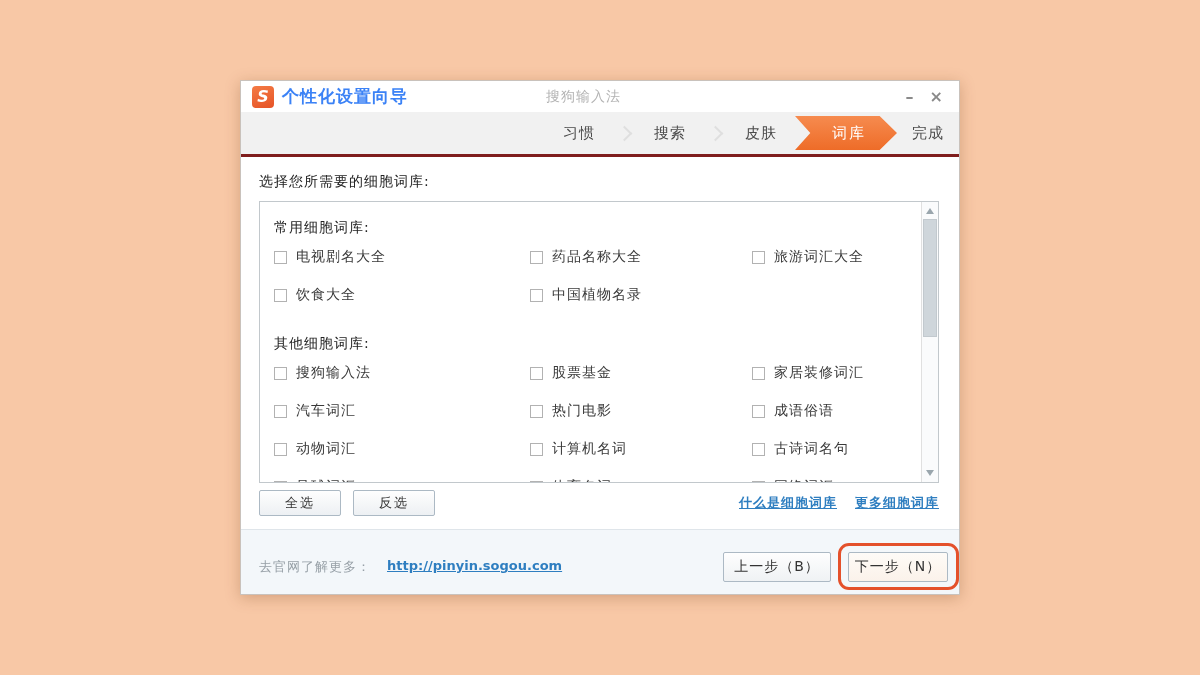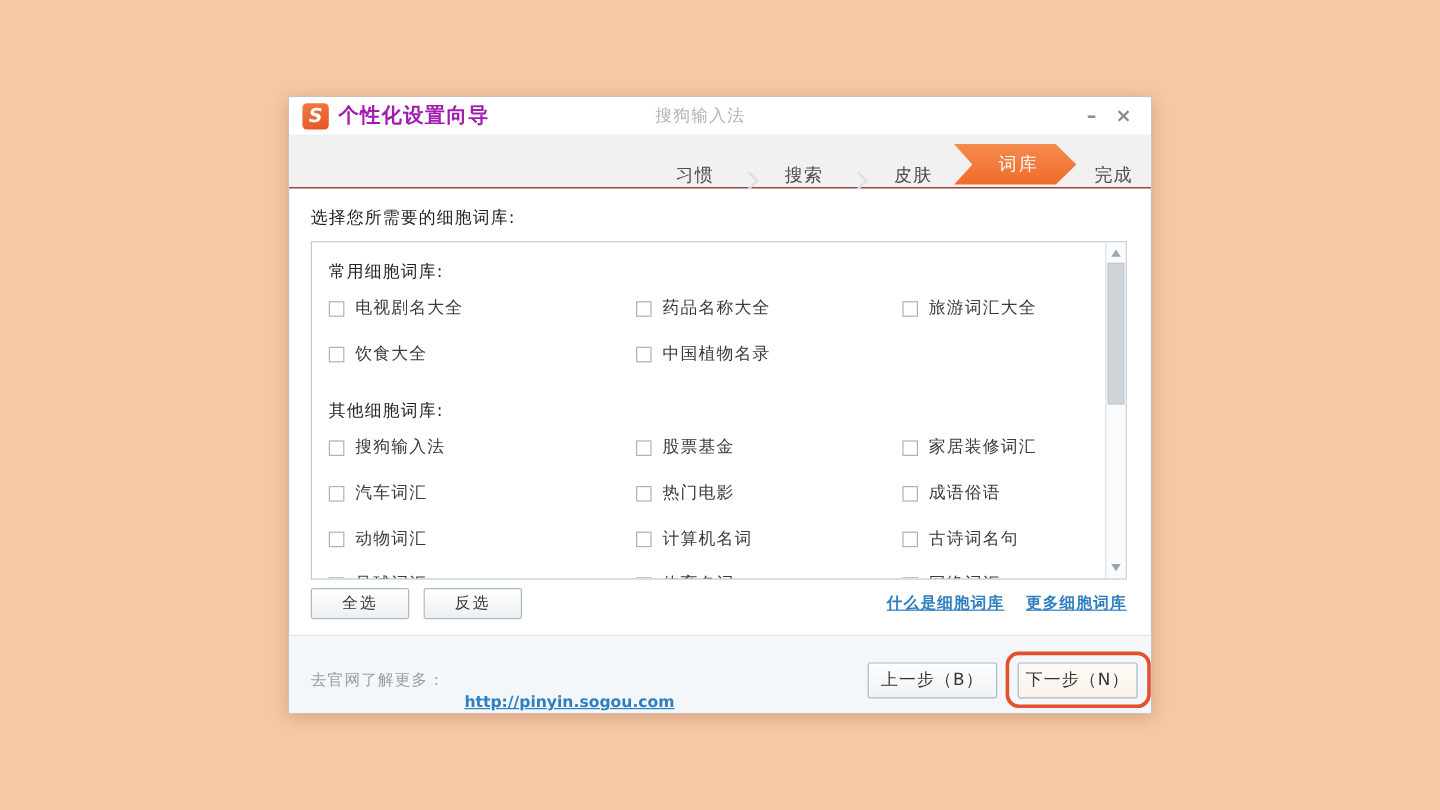--- a/index.html
+++ b/index.html
@@ -16,28 +16,28 @@
     border:1px solid #C9C2BC;
   }
   
   .titlebar { position:relative; height:31px; background:#fff; display:flex; align-items:center; }
   .logo {
     width:22px; height:22px; margin:0 8px 0 11px; border-radius:4px;
     background:linear-gradient(160deg,#F47B45,#E65326);
     color:#fff; font-weight:bold; font-size:16px; font-style:italic;
     display:flex; align-items:center; justify-content:center; line-height:1;
   }
-  .win-title { font-size:17px; font-weight:bold; color:#a21caf; letter-spacing:1px; }
+  .win-title { font-size:17px; font-weight:bold; color:#3b82f6; letter-spacing:1px; }
   .win-subtitle { position:absolute; left:305px; top:7px; font-size:14px; color:#b3b3b3; letter-spacing:1px; }
   .win-ctrls { margin-left:auto; display:flex; align-items:center; gap:16px; padding-right:16px; }
   .win-btn { color:#8a8a8a; font-size:16px; line-height:1; cursor:default; font-weight:bold; }
   
   .stepbar {
-    height:45px; background:#F1F1F1; border-bottom:1px solid #7f1d1d;
-    display:flex; align-items:flex-end; justify-content:flex-end;
+    height:45px; background:#F1F1F1; border-bottom:3px solid #7f1d1d;
+    display:flex; align-items:center; justify-content:flex-end;
   }
   .step { font-size:15px; color:#4c4c4c; width:64px; text-align:center; letter-spacing:1px; }
   .step-sep {
     width:11px; height:11px; border-top:2px solid #DFDFDF; border-right:2px solid #DFDFDF;
     transform:rotate(45deg); margin:0 8px;
   }
   .step-arrow {
     width:102px; height:34px; margin:2px 2px;
     background:linear-gradient(180deg,#F68B4F,#EE6C28);
     clip-path:polygon(0 0,83% 0,100% 50%,83% 100%,0 100%,15% 50%);
@@ -85,21 +85,21 @@
     display:flex; align-items:center; justify-content:center;
   }
   .links { margin-left:auto; display:flex; gap:18px; }
   .text-link { font-size:13px; color:#2E7EC0; text-decoration:underline; letter-spacing:1px; font-weight:bold; }
   
   .footer {
     position:absolute; left:0; bottom:0; width:100%; height:65px;
     background:#F3F7FA; border-top:1px solid #DFE5EA;
   }
   .promo { position:absolute; left:18px; top:28px; font-size:13px; color:#97A0A7; letter-spacing:1px; }
-  .promo-link { position:absolute; left:146px; top:28px; font-size:13px; color:#2E7EC0; text-decoration:underline; font-weight:bold;margin-top:20px; }
+  .promo-link { position:absolute; left:146px; top:28px; font-size:13px; color:#2E7EC0; text-decoration:underline; font-weight:bold; }
   .nav-btn {
     position:absolute; height:30px;
     background:linear-gradient(180deg,#FEFEFE,#EFF2F4);
     border:1px solid #ACB9C4; border-radius:2px;
     font-size:14px; color:#333; letter-spacing:1px;
     display:flex; align-items:center; justify-content:center;
   }
   .btn-back { left:482px; top:22px; width:108px; }
   .btn-next { left:607px; top:22px; width:100px; background:linear-gradient(180deg,#FEFBF7,#FBF2EA); }
   .next-ring {

